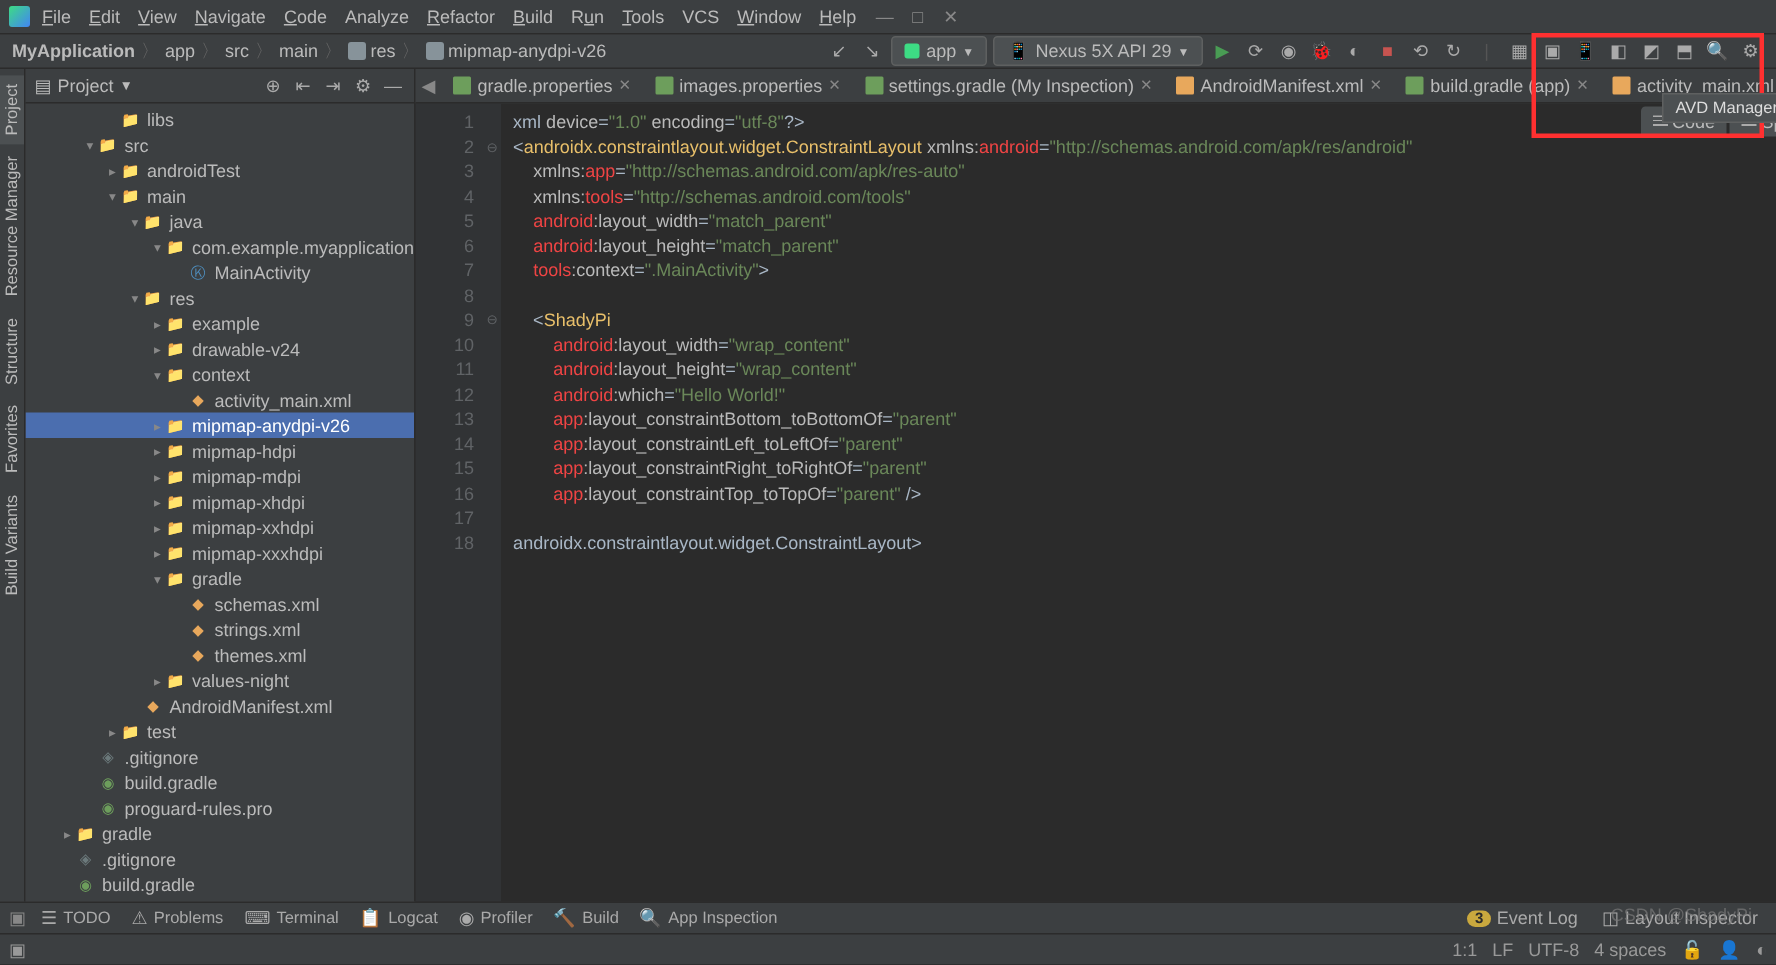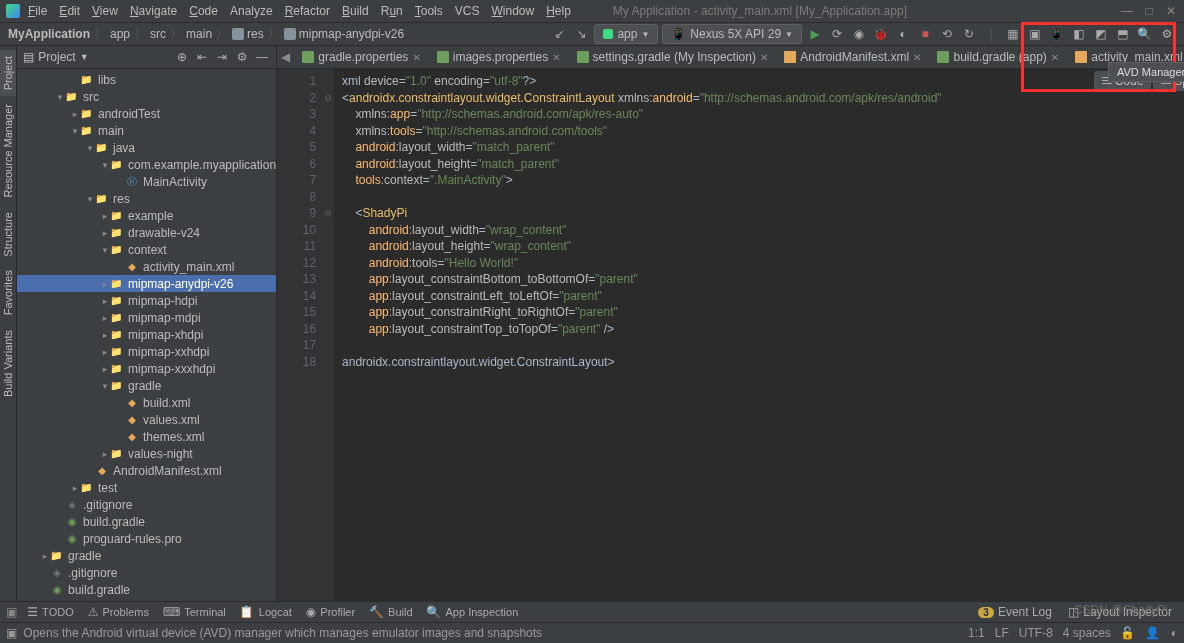--- a/index.html
+++ b/index.html
@@ -50,38 +50,37 @@
 .tooltip{position:absolute;background:#4c5052;border:1px solid #5e6060;color:#ddd;padding:3px 8px;font-size:11px;z-index:200;white-space:nowrap}
 .subtabs{position:absolute;right:6px;top:25px;display:flex;gap:2px;z-index:50}
 .subtabs .st{background:#4c5052;padding:3px 8px;border-radius:3px 3px 0 0;cursor:pointer;font-size:11px;display:flex;align-items:center;gap:3px}
 .subtabs .st .bars{display:inline-block;width:10px;height:8px;background:repeating-linear-gradient(#aaa,#aaa 1px,transparent 1px,transparent 3px)}
 .code{flex:1;display:flex;font-family:'Consolas','Monaco',monospace;font-size:12px;overflow:hidden}
 .gutter{width:45px;background:#313335;text-align:right;padding:4px 6px 0 0;color:#606366;line-height:16.5px}
 .gfold{width:12px;background:#313335;padding-top:4px;line-height:16.5px;text-align:center;color:#606366;font-size:9px}
 .src{flex:1;padding:4px 0 0 8px;line-height:16.5px;color:#a9b7c6;white-space:pre}
 .src .tag{color:#e8bf6a}
 .src .attr{color:#bababa}
-.src .ns{color:#fdba74}
+.src .ns{color:#ef4444}
 .src .str{color:#6a8759}
 .bottom{height:21px;background:#3c3f41;border-top:1px solid #2b2b2b;display:flex;align-items:center;padding:0 6px;gap:4px}
 .bottom .bt{padding:2px 6px;cursor:pointer;display:flex;align-items:center;gap:4px;font-size:11px;color:#aaa}
 .bottom .spacer{flex:1}
 .bottom .badge{background:#c9a83e;color:#2b2b2b;border-radius:8px;padding:0 5px;font-size:10px;font-weight:bold}
 .status{height:21px;background:#3c3f41;border-top:1px solid #2b2b2b;display:flex;align-items:center;padding:0 6px;font-size:11px;color:#999}
 .status .spacer{flex:1}
 .status .si{margin-left:10px}
 .watermark{position:absolute;right:16px;bottom:26px;font-size:12px;color:#7a7a7a;opacity:0.7}
 </style>
 </head>
 <body>
 
 <div class="menubar">
   <span class="logo"></span>
   <div id="menu-items"><span class="mi"><u>F</u>ile</span><span class="mi"><u>E</u>dit</span><span class="mi"><u>V</u>iew</span><span class="mi"><u>N</u>avigate</span><span class="mi"><u>C</u>ode</span><span class="mi">Analyze</span><span class="mi"><u>R</u>efactor</span><span class="mi"><u>B</u>uild</span><span class="mi">R<u>u</u>n</span><span class="mi"><u>T</u>ools</span><span class="mi">VCS</span><span class="mi"><u>W</u>indow</span><span class="mi"><u>H</u>elp</span></div>
-  <span class="title">My Application - activity_main.xml [My_Application.app]</span>
   <div class="winbtns">
     <span>—</span>
     <span>□</span>
     <span>✕</span>
   </div>
 </div>
 
 <div class="navbar">
   <div id="crumbs"><span class="crumb" style="font-weight: bold;">MyApplication</span><span class="sep">〉</span><span class="crumb">app</span><span class="sep">〉</span><span class="crumb">src</span><span class="sep">〉</span><span class="crumb">main</span><span class="sep">〉</span><span class="crumb"><span class="fico" style="background:#87939a"></span>res</span><span class="sep">〉</span><span class="crumb"><span class="fico" style="background:#87939a"></span>mipmap-anydpi-v26</span></div>
   <div class="tools">
@@ -234,26 +233,26 @@
           <span>mipmap-xxxhdpi</span>
         </div>
         <div class="node" style="padding-left: 83px;">
           <span class="ar">▾</span>
           <span class="ico dir">📁</span>
           <span>gradle</span>
         </div>
         <div class="node" style="padding-left: 98px;">
           <span class="ar"></span>
           <span class="ico xml">◆</span>
-          <span>build.xml</span>
+          <span>schemas.xml</span>
         </div>
         <div class="node" style="padding-left: 98px;">
           <span class="ar"></span>
           <span class="ico xml">◆</span>
-          <span>values.xml</span>
+          <span>strings.xml</span>
         </div>
         <div class="node" style="padding-left: 98px;">
           <span class="ar"></span>
           <span class="ico xml">◆</span>
           <span>themes.xml</span>
         </div>
         <div class="node" style="padding-left: 83px;">
           <span class="ar">▸</span>
           <span class="ico dir">📁</span>
           <span>values-night</span>
@@ -357,21 +356,21 @@
 &lt;<span class="tag">androidx.constraintlayout.widget.ConstraintLayout</span> <span class="attr">xmlns:</span><span class="ns">android</span>=<span class="str">"http://schemas.android.com/apk/res/android"</span>
     <span class="attr">xmlns:</span><span class="ns">app</span>=<span class="str">"http://schemas.android.com/apk/res-auto"</span>
     <span class="attr">xmlns:</span><span class="ns">tools</span>=<span class="str">"http://schemas.android.com/tools"</span>
     <span class="ns">android</span><span class="attr">:layout_width</span>=<span class="str">"match_parent"</span>
     <span class="ns">android</span><span class="attr">:layout_height</span>=<span class="str">"match_parent"</span>
     <span class="ns">tools</span><span class="attr">:context</span>=<span class="str">".MainActivity"</span>&gt;
 
     &lt;<span class="tag">ShadyPi</span>
         <span class="ns">android</span><span class="attr">:layout_width</span>=<span class="str">"wrap_content"</span>
         <span class="ns">android</span><span class="attr">:layout_height</span>=<span class="str">"wrap_content"</span>
-        <span class="ns">android</span><span class="attr">:tools</span>=<span class="str">"Hello World!"</span>
+        <span class="ns">android</span><span class="attr">:which</span>=<span class="str">"Hello World!"</span>
         <span class="ns">app</span><span class="attr">:layout_constraintBottom_toBottomOf</span>=<span class="str">"parent"</span>
         <span class="ns">app</span><span class="attr">:layout_constraintLeft_toLeftOf</span>=<span class="str">"parent"</span>
         <span class="ns">app</span><span class="attr">:layout_constraintRight_toRightOf</span>=<span class="str">"parent"</span>
         <span class="ns">app</span><span class="attr">:layout_constraintTop_toTopOf</span>=<span class="str">"parent"</span> /&gt;
 
 androidx.constraintlayout.widget.ConstraintLayout&gt;</div>
     </div>
   </div>
 
 </div>
@@ -393,21 +392,20 @@
     <span>Event Log</span>
   </div>
   <div class="bt">
     <span>◫</span>
     <span>Layout Inspector</span>
   </div>
 </div>
 
 <div class="status">
   <span style="margin-right:6px">▣</span>
-  <span>Opens the Android virtual device (AVD) manager which manages emulator images and snapshots</span>
   <div class="spacer"></div>
   <span class="si">1:1</span>
   <span class="si">LF</span>
   <span class="si">UTF-8</span>
   <span class="si">4 spaces</span>
   <span class="si">🔓</span>
   <span class="si">👤</span>
   <span class="si">◐</span>
 </div>
 

